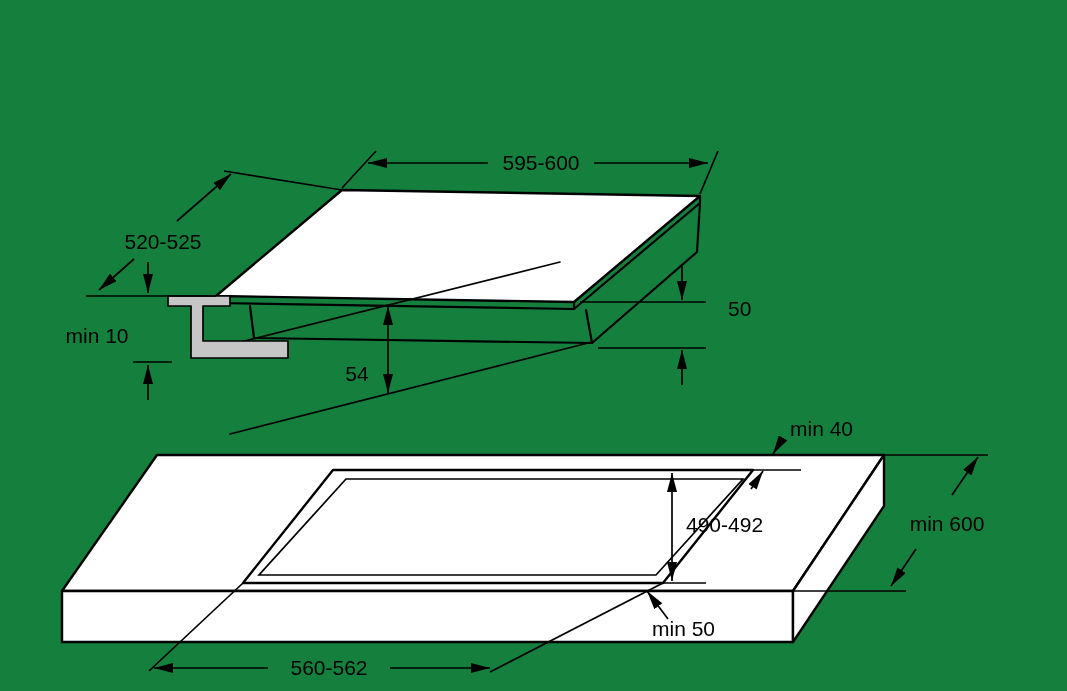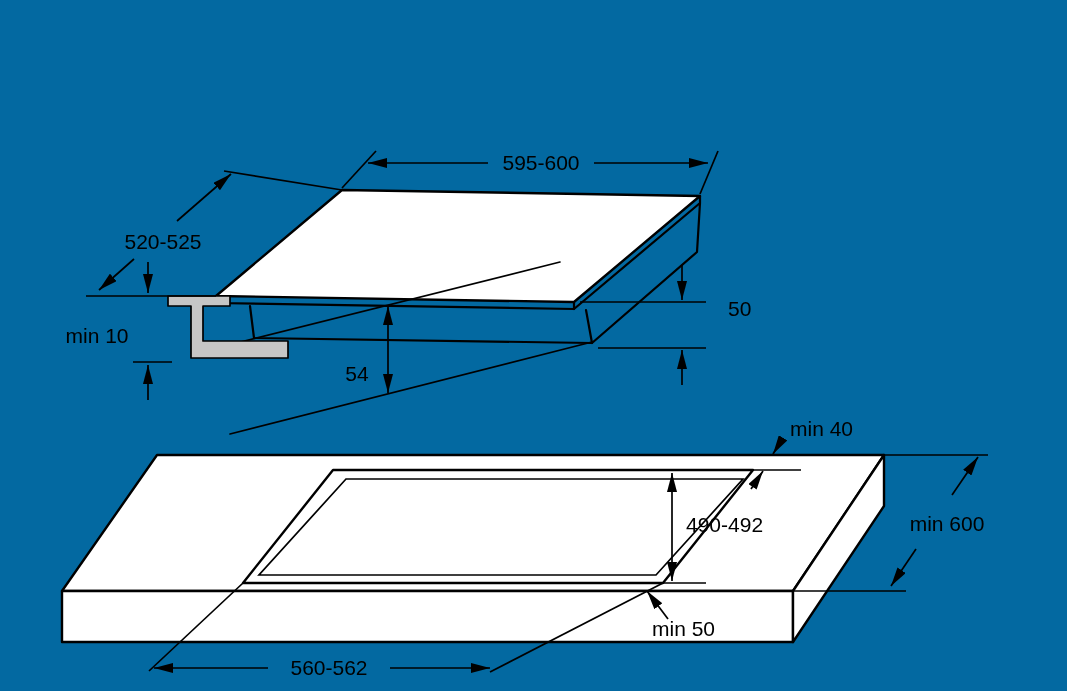--- a/index.html
+++ b/index.html
@@ -4,21 +4,21 @@
 <style>
   html, body {
     margin: 0;
     padding: 0;
     background: #ffffff;
   }
   .page {
     position: relative;
     width: 1067px;
     height: 691px;
-    background: #0369a1;
+    background: #15803d;
     font-family: "Liberation Sans", sans-serif;
     overflow: hidden;
   }
   svg {
     display: block;
   }
   svg text {
     font-family: "Liberation Sans", sans-serif;
     font-size: 21px;
     fill: #000000;

